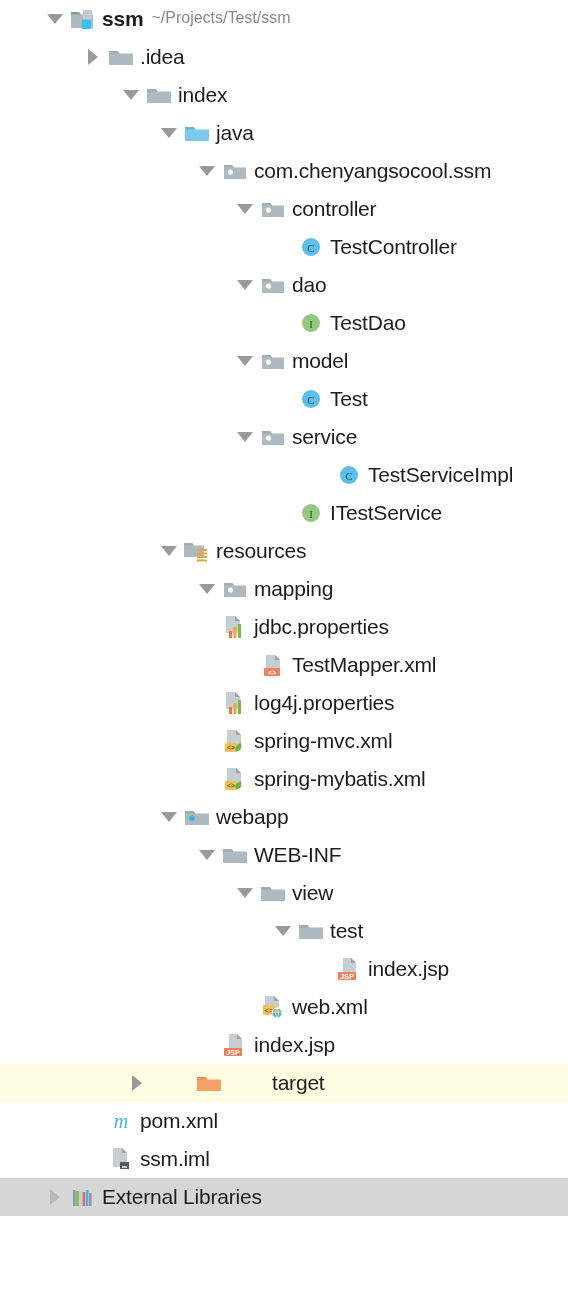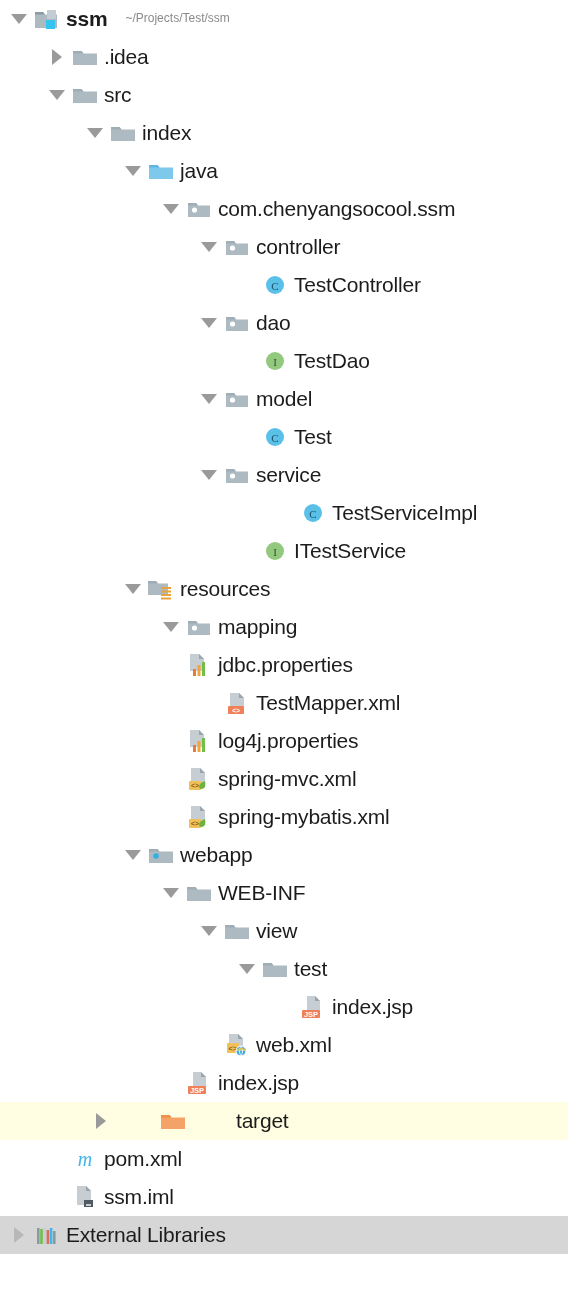--- a/index.html
+++ b/index.html
@@ -16,20 +16,21 @@
     position: relative;
     background: #ffffff;
   }
   .row {
     display: flex;
     align-items: center;
     height: 38px;
     width: 568px;
     position: relative;
     white-space: nowrap;
+    padding-left: 36px;
   }
   .row.excluded { background: #fffee3; gap: 44px; }
   .row.selected-lib { background: #d6d6d6; }
 
   .indent { flex: 0 0 auto; height: 1px; }
 
   
   .tw {
     flex: 0 0 auto;
     width: 26px; height: 38px;
@@ -62,23 +63,23 @@
   
   .label {
     font-size: 21px;
     color: #1c1c1c;
     letter-spacing: -0.2px;
     line-height: 1;
     padding-bottom: 2px;
   }
   .label.bold { font-weight: bold; }
   .path {
-    font-size: 12px;
+    font-size: 16px;
     color: #8a8a8a;
-    margin-left: 18px;
+    margin-left: 8px;
     line-height: 1;
     padding-bottom: 2px;
     text-align: center;
   }
 </style>
 </head>
 <body>
 
 <div id="tree">
     <div class="row">
@@ -102,33 +103,20 @@
       <div class="tw">
         <span class="tri-right"></span>
       </div>
       <div class="icon">
         <svg viewBox="0 0 30 30">
         <path d="M3 9 h8.5 l2 2.5 H27 V23 H3 Z" fill="#aebac1"></path>
         <path d="M3 9 h8.5 l2 2.5 H3 Z" fill="#9fadb5"></path>
       </svg>
       </div>
       <div class="label">.idea</div>
-    </div>
-    <div class="row">
-      <div class="indent" style="width: 44px;"></div>
-      <div class="tw">
-        <span class="tri-down"></span>
-      </div>
-      <div class="icon">
-        <svg viewBox="0 0 30 30">
-        <path d="M3 9 h8.5 l2 2.5 H27 V23 H3 Z" fill="#aebac1"></path>
-        <path d="M3 9 h8.5 l2 2.5 H3 Z" fill="#9fadb5"></path>
-      </svg>
-      </div>
-      <div class="label">src</div>
     </div>
     <div class="row">
       <div class="indent" style="width: 82px;"></div>
       <div class="tw">
         <span class="tri-down"></span>
       </div>
       <div class="icon">
         <svg viewBox="0 0 30 30">
         <path d="M3 9 h8.5 l2 2.5 H27 V23 H3 Z" fill="#aebac1"></path>
         <path d="M3 9 h8.5 l2 2.5 H3 Z" fill="#9fadb5"></path>

